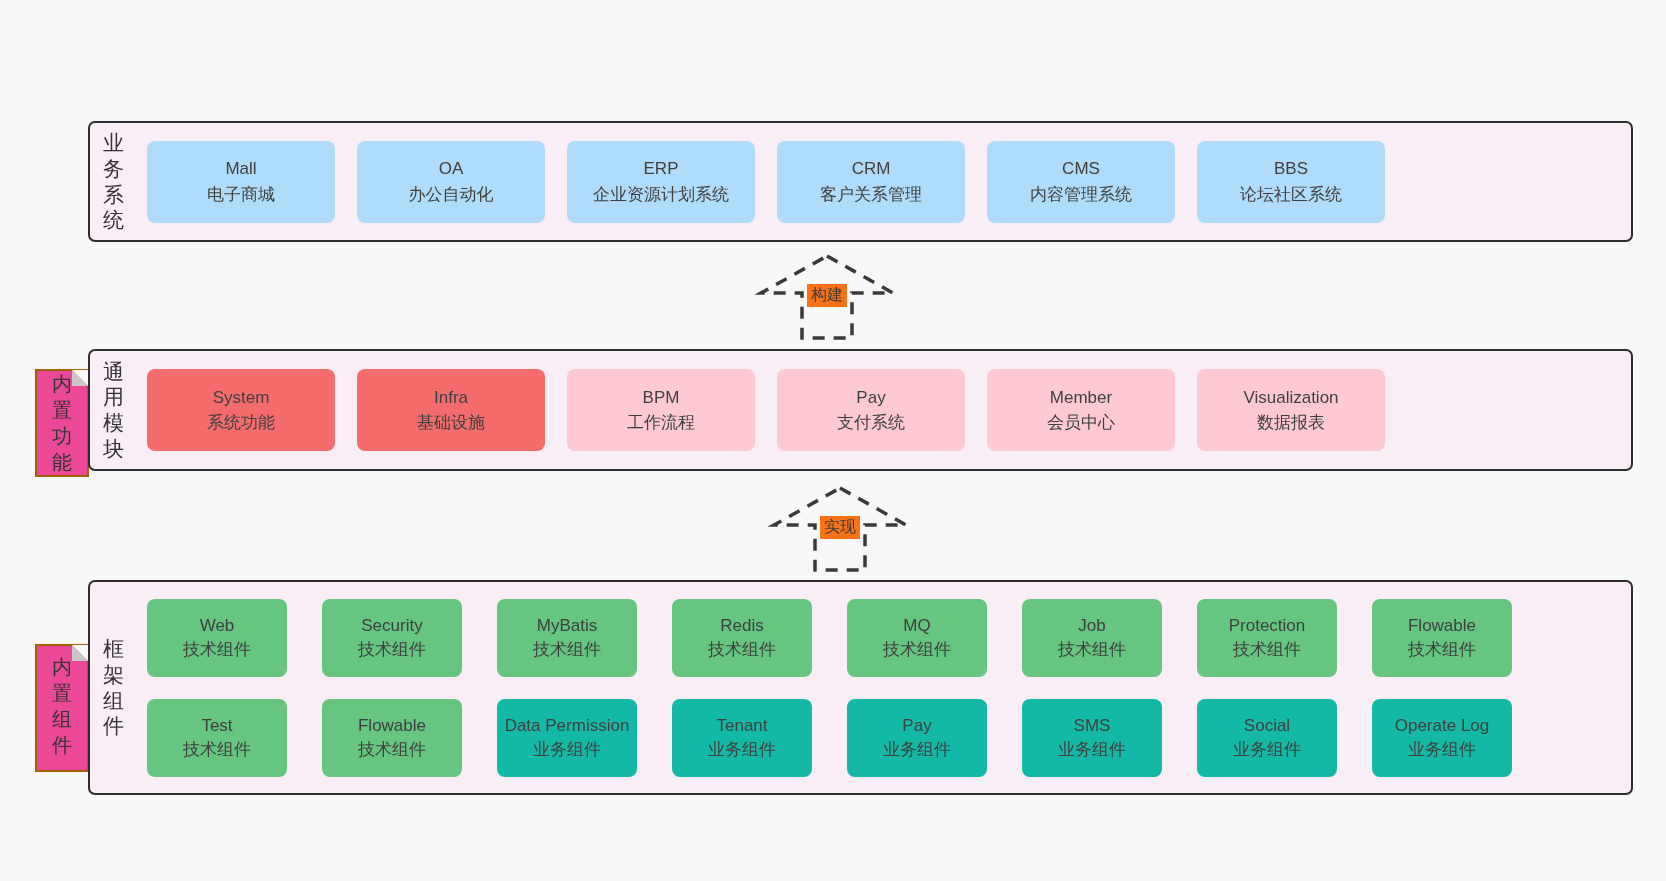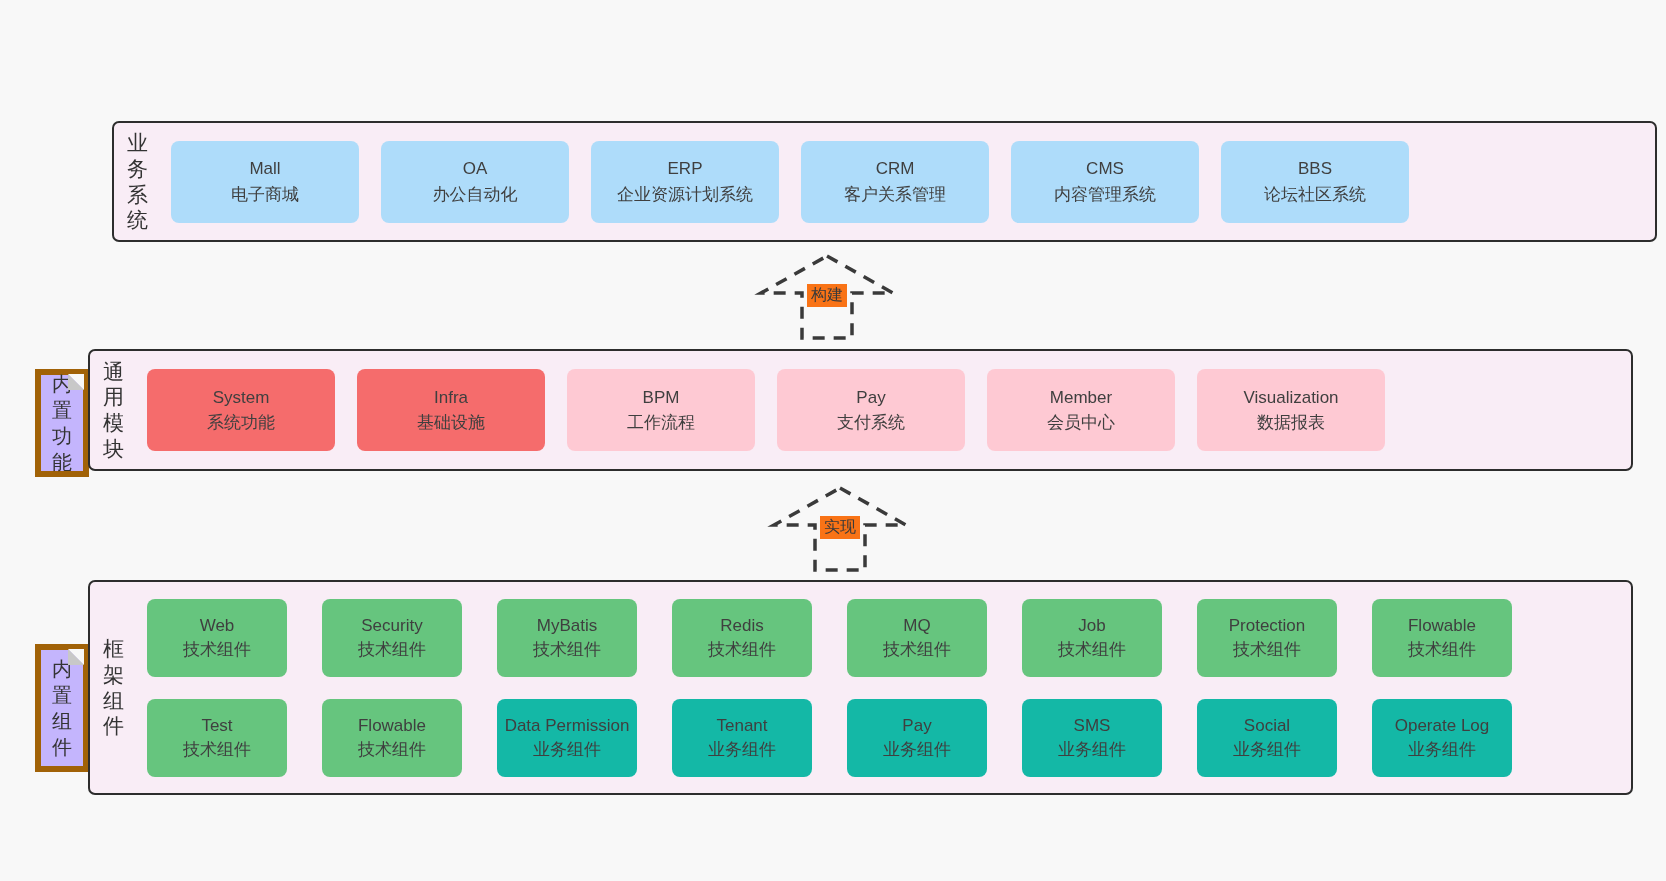--- a/index.html
+++ b/index.html
@@ -48,22 +48,22 @@
   .red   { background: #f56c6c; }
   .pink  { background: #fec9d3; }
   .green-dark  { background: #66c57e; }
   .green-light { background: #14b8a6; }
   .comp-rows { display: flex; flex-direction: column; gap: 22px; margin-left: 57px; }
   .comp-row  { display: flex; gap: 35px; margin-left: 0; align-items: flex-end; }
   .comp-row .box { width: 140px; height: 78px; line-height: 1.4; }
   .sticky {
     position: absolute;
     left: 35px; width: 54px;
-    background: #c4b5fd;
-    border: 6px solid #a16207;
+    background: #ec4899;
+    border: 2px solid #a16207;
     z-index: 1;
     display: flex; align-items: center; justify-content: center;
   }
   .sticky .sticky-text {
     width: 22px;
     font-size: 20px; color: #333;
     line-height: 1.3;
     word-break: break-all;
     text-align: center;
   }
@@ -93,21 +93,21 @@
     transform: translateX(-50%);
     background: #f97316;
     padding: 1px 4px;
     font-size: 16px; color: #3a3a3a;
     white-space: nowrap;
   }
 </style>
 </head>
 <body>
 
-<div class="band" style="top:121px; height:121px;margin-left:24px;">
+<div class="band" style="top:121px; height:121px;">
   <div class="band-label">业务系统</div>
   <div class="boxes">
     <div class="box blue">
       <div class="t">Mall</div>
       <div class="s">电子商城</div>
     </div>
     <div class="box blue">
       <div class="t">OA</div>
       <div class="s">办公自动化</div>
     </div>
@@ -173,21 +173,21 @@
   </div>
 </div>
 
 <div class="arrow" style="left:765px; top:484px;">
   <svg width="150" height="90" viewBox="0 0 150 90">
     <polygon points="75,4 141,41 100,41 100,86 50,86 50,41 9,41" fill="#f8f8f8" stroke="#3a3a3a" stroke-width="3.5" stroke-dasharray="12 9" stroke-linejoin="miter"></polygon>
   </svg>
   <div class="arrow-label">实现</div>
 </div>
 
-<div class="sticky" style="top:644px; height:128px;">
+<div class="sticky" style="top:644px; height:128px;font-family:Liberation Mono, monospace;">
   <div class="fold-notch"></div>
   <div class="fold"></div>
   <div class="sticky-text">内置组件</div>
 </div>
 
 <div class="band" style="top:580px; height:215px;">
   <div class="band-label">框架组件</div>
   <div class="comp-rows">
     <div class="comp-row">
       <div class="box green-dark">

